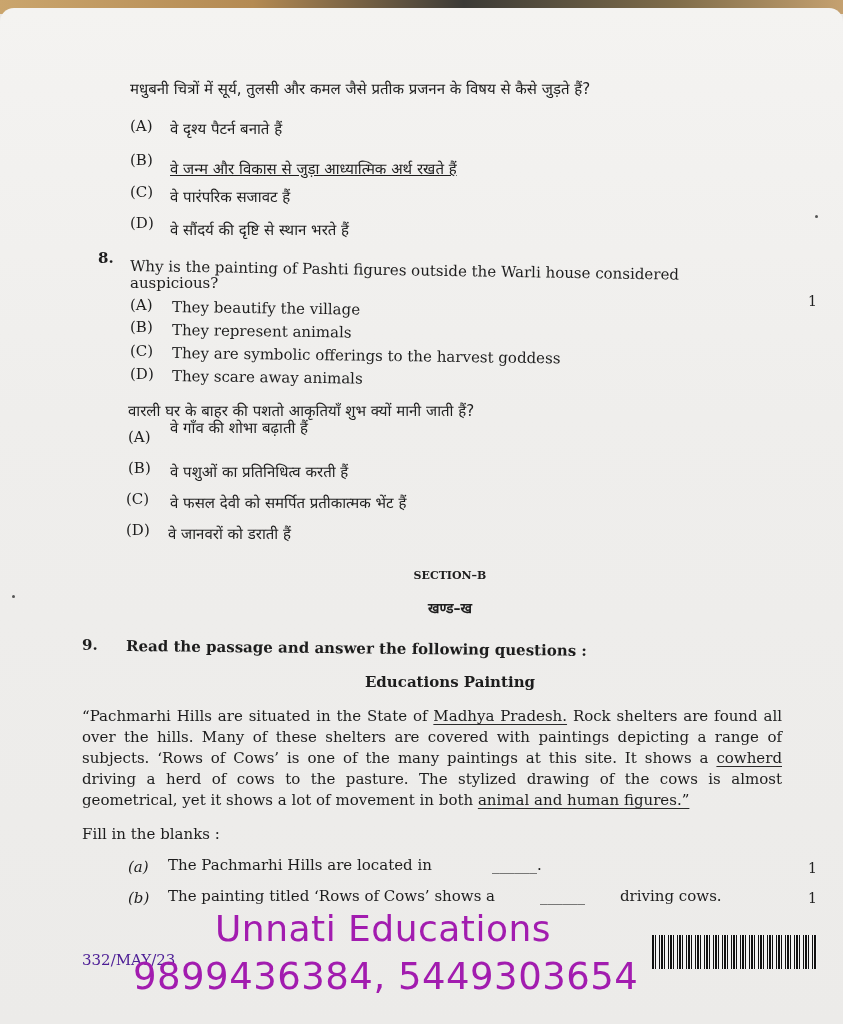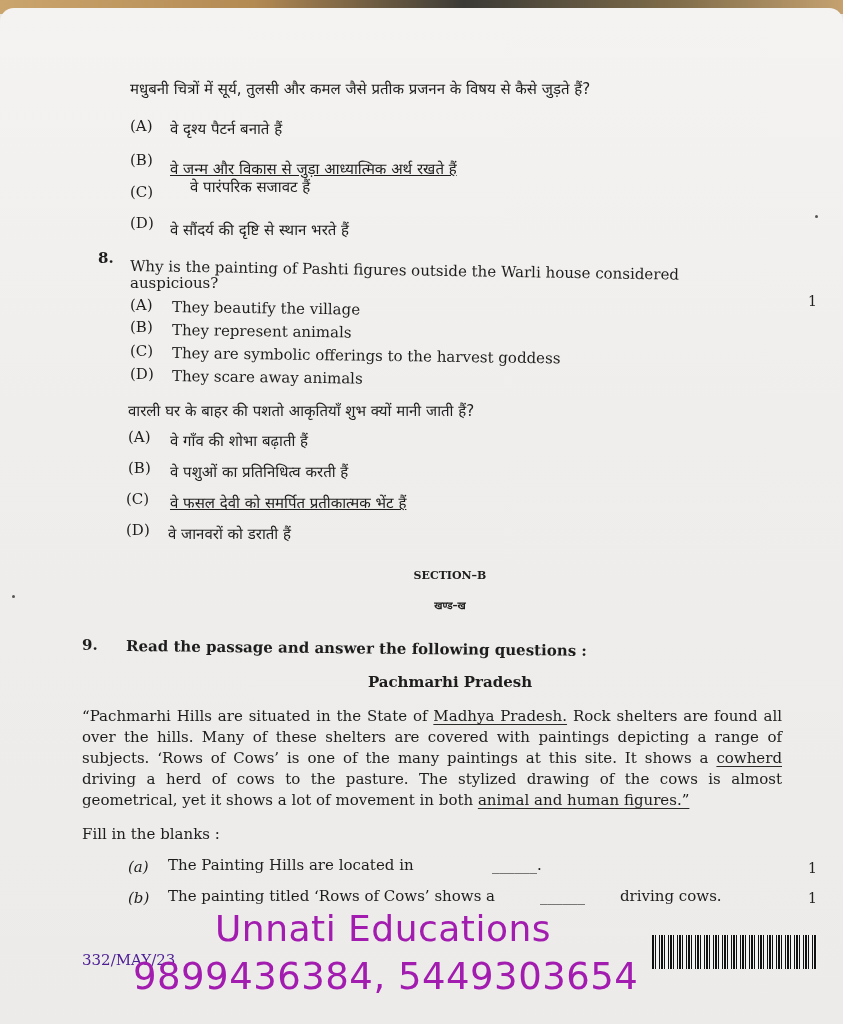--- a/index.html
+++ b/index.html
@@ -43,61 +43,61 @@
 
 <div class="topband"></div>
 <div class="paper"></div>
 
 <div class="txt hi" style="left:130px; top:78px;">मधुबनी चित्रों में सूर्य, तुलसी और कमल जैसे प्रतीक प्रजनन के विषय से कैसे जुड़ते हैं?</div>
 <div class="txt en" style="left:130px; top:117px;">(A)</div>
 <div class="txt hi" style="left:170px; top:118px;">वे दृश्य पैटर्न बनाते हैं</div>
 <div class="txt en" style="left:130px; top:151px;">(B)</div>
 <div class="txt hi" style="left:170px; top:158px;text-decoration:underline;">वे जन्म और विकास से जुड़ा आध्यात्मिक अर्थ रखते हैं</div>
 <div class="txt en" style="left:130px; top:183px;">(C)</div>
-<div class="txt hi" style="left:170px; top:176px;margin-left:20px;">वे पारंपरिक सजावट हैं</div>
+<div class="txt hi" style="left:170px; top:186px;">वे पारंपरिक सजावट हैं</div>
 <div class="txt en" style="left:130px; top:214px;">(D)</div>
 <div class="txt hi" style="left:170px; top:219px;">वे सौंदर्य की दृष्टि से स्थान भरते हैं</div>
 
 <div class="txt en b" style="left:98px; top:249px;">8.</div>
 <div class="txt en" style="left:130px; top:257px; transform: rotate(0.9deg); transform-origin:left;">Why is the painting of Pashti figures outside the Warli house considered</div>
 <div class="txt en" style="left:130px; top:274px;">auspicious?</div>
 <div class="marks" style="top:293px;">1</div>
 
 <div class="txt en" style="left:130px; top:296px;">(A)</div>
 <div class="txt en" style="left:172px; top:298px; transform: rotate(0.8deg); transform-origin:left;">They beautify the village</div>
 <div class="txt en" style="left:130px; top:318px;">(B)</div>
 <div class="txt en" style="left:172px; top:321px; transform: rotate(0.8deg); transform-origin:left;">They represent animals</div>
 <div class="txt en" style="left:130px; top:342px;">(C)</div>
 <div class="txt en" style="left:172px; top:344px; transform: rotate(0.8deg); transform-origin:left;">They are symbolic offerings to the harvest goddess</div>
 <div class="txt en" style="left:130px; top:365px;">(D)</div>
 <div class="txt en" style="left:172px; top:367px; transform: rotate(0.8deg); transform-origin:left;">They scare away animals</div>
 
 <div class="txt hi" style="left:128px; top:400px;text-align:right;">वारली घर के बाहर की पशतो आकृतियाँ शुभ क्यों मानी जाती हैं?</div>
 <div class="txt en" style="left:128px; top:428px;">(A)</div>
-<div class="txt hi" style="left:170px; top:430px;">वे गाँव की शोभा बढ़ाती हैं</div>
+<div class="txt hi" style="left:170px; top:417px;">वे गाँव की शोभा बढ़ाती हैं</div>
 <div class="txt en" style="left:128px; top:459px;">(B)</div>
 <div class="txt hi" style="left:170px; top:461px;">वे पशुओं का प्रतिनिधित्व करती हैं</div>
 <div class="txt en" style="left:126px; top:490px;">(C)</div>
-<div class="txt hi" style="left:170px; top:492px;text-decoration:underline;">वे फसल देवी को समर्पित प्रतीकात्मक भेंट हैं</div>
+<div class="txt hi" style="left:170px; top:492px;">वे फसल देवी को समर्पित प्रतीकात्मक भेंट हैं</div>
 <div class="txt en" style="left:126px; top:521px;">(D)</div>
 <div class="txt hi" style="left:168px; top:523px;">वे जानवरों को डराती हैं</div>
 
 <div class="txt en b center" style="left:350px; width:200px; top:569px; font-size:11px;">SECTION–B</div>
-<div class="txt hi b center" style="left:350px; width:200px; top:598px; font-size:10px;">खण्ड–ख</div>
+<div class="txt hi b center" style="left:350px; width:200px; top:598px; font-size:14px;">खण्ड–ख</div>
 
 <div class="txt en b" style="left:82px; top:636px;">9.</div>
 <div class="txt en b" style="left:126px; top:637px; transform: rotate(0.6deg); transform-origin:left;">Read the passage and answer the following questions :</div>
-<div class="txt en b center" style="left:300px; width:300px; top:673px;">Pachmarhi Pradesh</div>
+<div class="txt en b center" style="left:300px; width:300px; top:673px;">Educations Painting</div>
 
 <div class="passage" style="top:706px;"><span>“Pachmarhi Hills are situated in the State of </span><span class="ul">Madhya Pradesh.</span><span> Rock shelters are found all over the hills. Many of these shelters are covered with paintings depicting a range of subjects. ‘Rows of Cows’ is one of the many paintings at this site. It shows a </span><span class="ul">cowherd</span><span> driving a herd of cows to the pasture. The stylized drawing of the cows is almost geometrical, yet it shows a lot of movement in both </span><span class="ul">animal and human figures.”</span></div>
 
 <div class="txt en" style="left:82px; top:825px;">Fill in the blanks :</div>
 
 <div class="txt en" style="left:128px; top:858px; font-style:italic;">(a)</div>
-<div class="txt en" style="left:168px; top:856px;">The Painting Hills are located in</div>
+<div class="txt en" style="left:168px; top:856px;">The Pachmarhi Hills are located in</div>
 <div class="txt en" style="left:492px; top:856px;">______.</div>
 <div class="marks" style="top:860px;">1</div>
 
 <div class="txt en" style="left:128px; top:889px; font-style:italic;">(b)</div>
 <div class="txt en" style="left:168px; top:887px;">The painting titled ‘Rows of Cows’ shows a</div>
 <div class="txt en" style="left:540px; top:887px;">______</div>
 <div class="txt en" style="left:620px; top:887px;">driving cows.</div>
 <div class="marks" style="top:890px;">1</div>
 
 <div class="footer-code">332/MAY/23</div>

